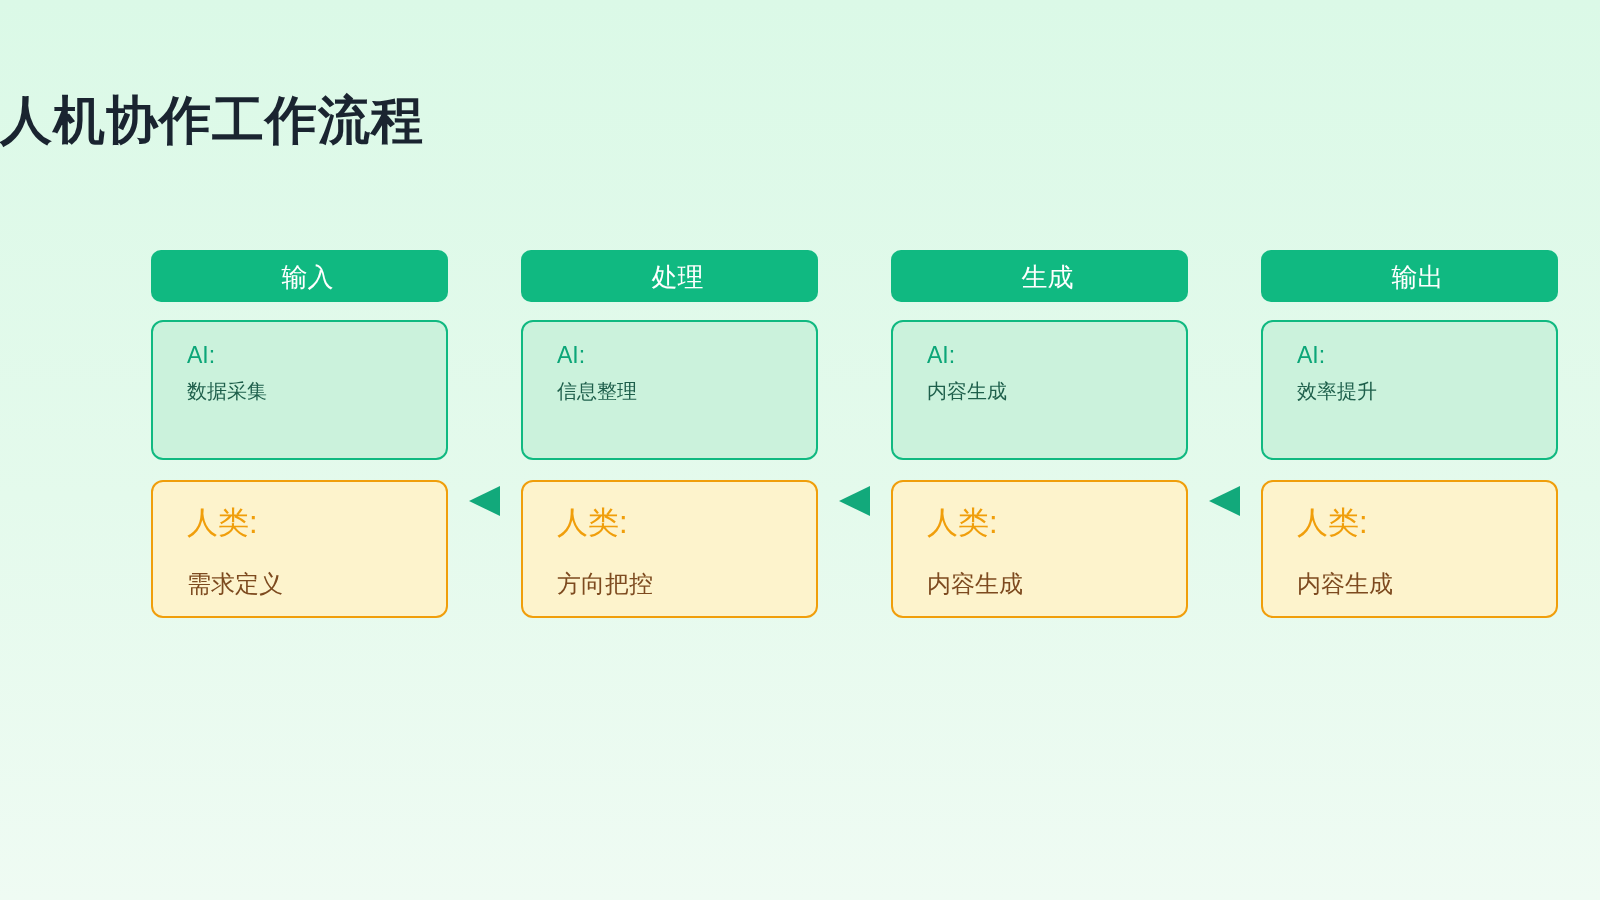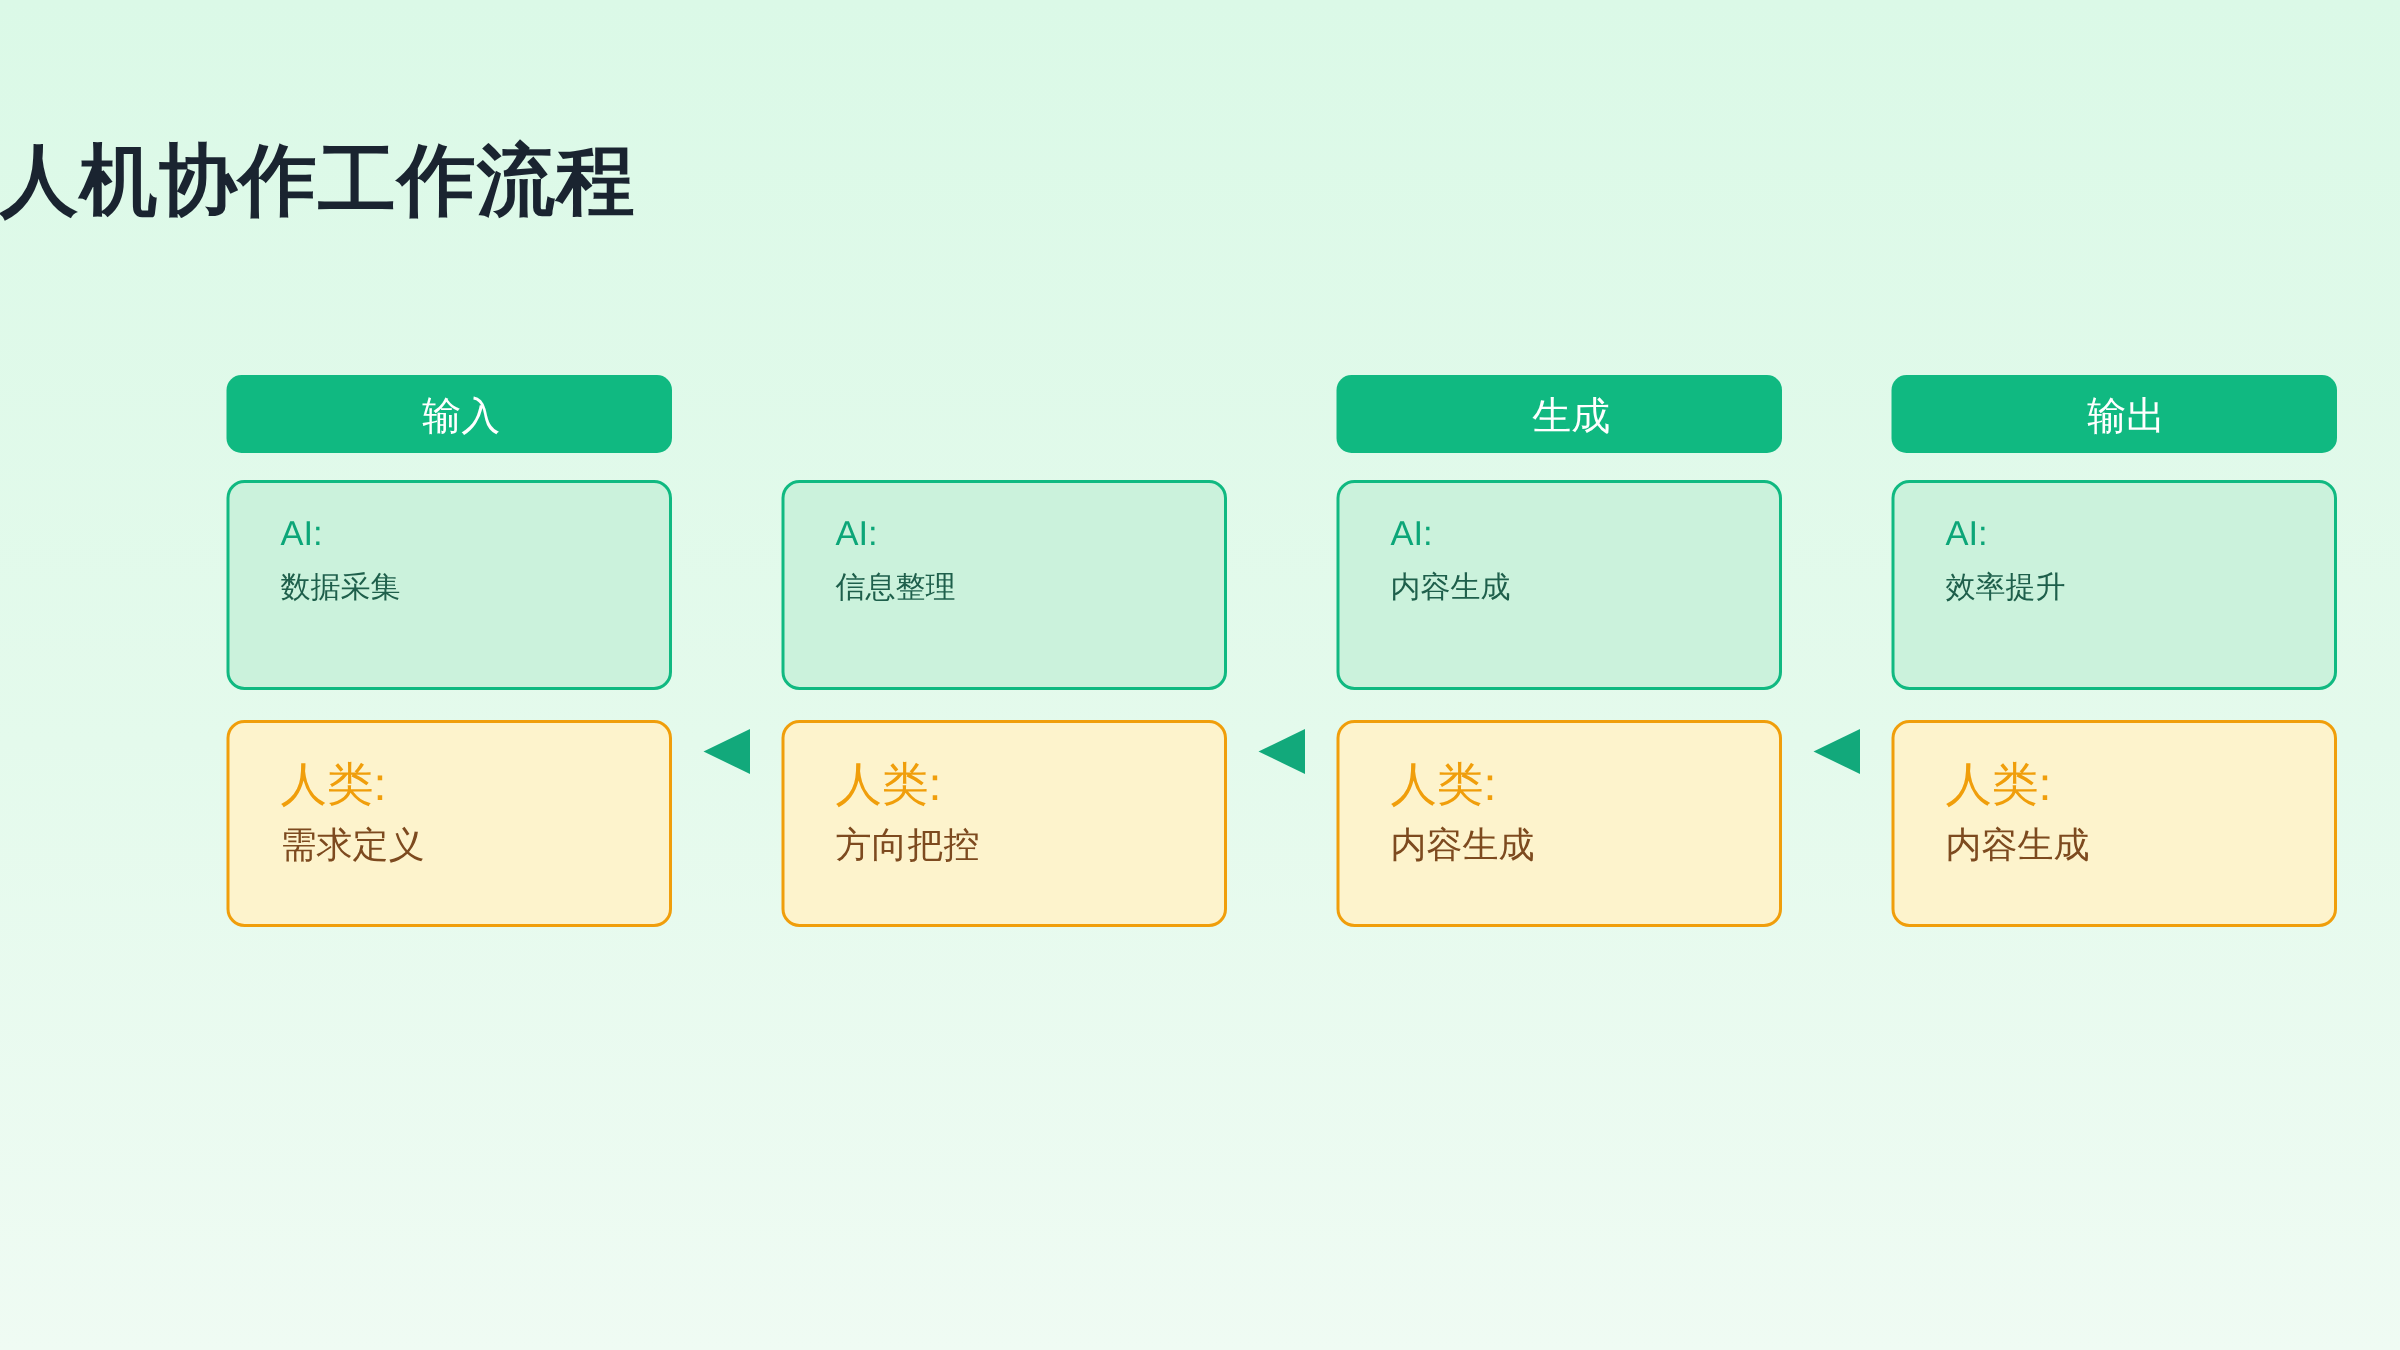--- a/index.html
+++ b/index.html
@@ -64,21 +64,21 @@
   .ai-text{
     margin-top:9px;
     font-size:20px;
     color:var(--ai-text-color,#1e5f4b);
   }
   .human-label{
     font-size:31px;
     color:var(--human-label-color,#f09e0b);
   }
   .human-text{
-    margin-top:3px;
+    margin-top:24px;
     font-size:24px;
     color:var(--human-text-color,#7d4a1f);
   }
   .arrow{
     position:absolute;
     top:486px;
     width:0;height:0;
     border-top:15px solid transparent;
     border-bottom:15px solid transparent;
     border-right:31px solid var(--arrow-green,#12a97b);
@@ -97,20 +97,21 @@
       <div class="ai-label">AI:</div>
       <div class="ai-text">数据采集</div>
     </div>
     <div class="card human-card">
       <div class="human-label">人类:</div>
       <div class="human-text">需求定义</div>
     </div>
   </div>
 
   <div class="column" style="left:521px">
+    <div class="col-header">处理</div>
     <div class="card ai-card">
       <div class="ai-label">AI:</div>
       <div class="ai-text">信息整理</div>
     </div>
     <div class="card human-card">
       <div class="human-label">人类:</div>
       <div class="human-text">方向把控</div>
     </div>
   </div>
 

